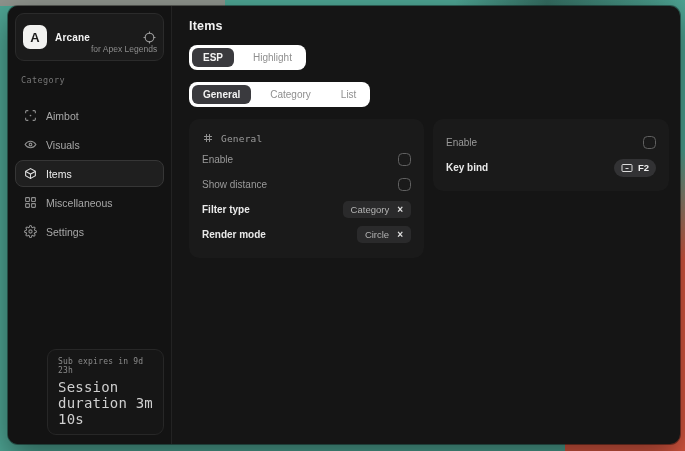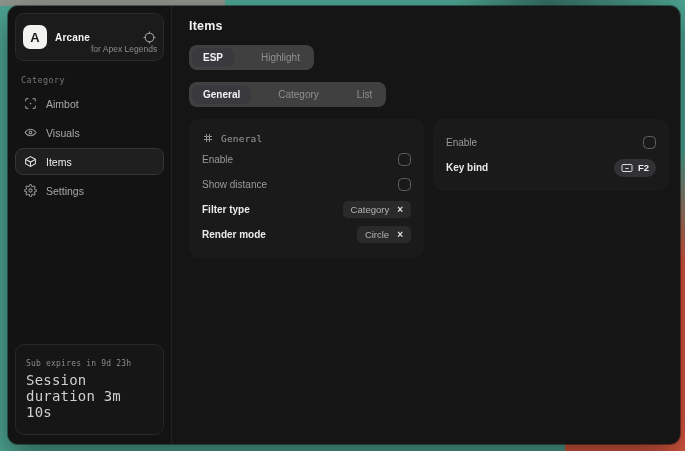--- a/index.html
+++ b/index.html
@@ -38,37 +38,37 @@
   .logo-square{width:24px;height:24px;background:#f2f2f0;border-radius:7px;display:flex;
     align-items:center;justify-content:center;font-weight:bold;font-size:13px;color:#1b1b1b;flex:none;}
   .logo-text{display:flex;flex-direction:column;gap:1px;min-width:0;}
   .logo-title{font-size:10px;font-weight:bold;color:#f4f4f4;letter-spacing:.2px;margin-top:12px;}
   .logo-sub{font-size:8.5px;color:#8d8d8d;white-space:nowrap;margin-left:36px;}
   .logo-target{margin-left:auto;color:#9b9b9b;display:flex;flex:none;}
 
   .cat-label{font-family:"DejaVu Sans Mono",monospace;font-size:8.5px;color:#767676;
     margin:14px 0 5px 6px;letter-spacing:.4px;}
 
-  .nav{display:flex;flex-direction:column;gap:2px;}
+  .nav{display:flex;flex-direction:column;gap:2px;margin-top:12px;}
   .nav-item{display:flex;align-items:center;gap:9px;padding:6px 8px;border-radius:8px;
     border:1px solid transparent;color:#a8a8a8;font-size:10.5px;cursor:pointer;}
   .nav-item .nico{display:flex;color:#8f8f8f;flex:none;}
   .nav-item.active{background:#1f1f1f;border-color:#363636;color:#ededed;}
   .nav-item.active .nico{color:#dcdcdc;}
 
   .side-spacer{flex:1;}
-  .footer-card{border:1px solid #272727;border-radius:9px;padding:14px 10px;background:#161616;}
+  .footer-card{border:1px solid #272727;border-radius:9px;padding:7px 10px;background:#161616;margin-left:32px;}
   .footer-line1{font-family:"DejaVu Sans Mono",monospace;font-size:8px;color:#8b8b8b;letter-spacing:.2px;}
   .footer-line2{font-family:"DejaVu Sans Mono",monospace;font-size:14px;color:#cfcfcf;margin-top:4px;letter-spacing:.2px;}
 
   
   .main{flex:1;padding:13px 16px 14px 17px;display:flex;flex-direction:column;}
   .page-title{font-size:12.5px;font-weight:bold;color:#f1f1f1;letter-spacing:.2px;}
 
-  .seg{display:inline-flex;align-self:flex-start;background:#404040;border-radius:8px;padding:3px;gap:16px;margin-top:12px;}
+  .seg{display:inline-flex;align-self:flex-start;background:#ffffff;border-radius:8px;padding:3px;gap:8px;margin-top:12px;}
   .seg-btn{padding:4px 11px;font-size:10px;color:#8f8f8f;border-radius:6px;cursor:pointer;white-space:nowrap;}
   .seg-btn.active{background:#3a3a3e;color:#f3f3f3;font-weight:bold;}
 
   .cards{display:flex;gap:9px;margin-top:12px;align-items:flex-start;}
   .card{background:var(--card-bg);border-radius:10px;padding:11px 13px;}
   .card.general{width:235px;}
   .card.battle{width:236px;}
   .card-head{display:flex;align-items:center;gap:7px;color:#9c9c9c;
     font-family:"DejaVu Sans Mono",monospace;font-size:9.5px;margin:2px 0 3px 0;letter-spacing:.2px;}
   .card-head .cico{display:flex;color:#8f8f8f;}
@@ -152,20 +152,31 @@
         <span class="nico">
           <svg width="13" height="13" viewBox="0 0 24 24" fill="none" stroke="currentColor" stroke-width="2">
             <path d="M21 8l-9-5-9 5v8l9 5 9-5V8z"></path>
               <path d="M3.3 8.2L12 13l8.7-4.8"></path>
               <path d="M12 13v9"></path>
           </svg>
         </span>
         <span>Items</span>
       </div>
 
+      <div class="nav-item">
+        <span class="nico">
+          <svg width="13" height="13" viewBox="0 0 24 24" fill="none" stroke="currentColor" stroke-width="2">
+            <rect x="3" y="3" width="7" height="7" rx="1"></rect>
+              <rect x="14" y="3" width="7" height="7" rx="1"></rect>
+            <rect x="3" y="14" width="7" height="7" rx="1"></rect>
+              <rect x="14" y="14" width="7" height="7" rx="1"></rect>
+          </svg>
+        </span>
+        <span>Miscellaneous</span>
+      </div>
 
       <div class="nav-item">
         <span class="nico">
           <svg width="13" height="13" viewBox="0 0 24 24" fill="none" stroke="currentColor" stroke-width="2">
             <circle cx="12" cy="12" r="3"></circle>
             <path d="M19.4 15a1.7 1.7 0 0 0 .34 1.87l.06.06a2 2 0 1 1-2.83 2.83l-.06-.06a1.7 1.7 0 0 0-1.87-.34 1.7 1.7 0 0 0-1 1.55V21a2 2 0 1 1-4 0v-.09a1.7 1.7 0 0 0-1-1.55 1.7 1.7 0 0 0-1.87.34l-.06.06a2 2 0 1 1-2.83-2.83l.06-.06a1.7 1.7 0 0 0 .34-1.87 1.7 1.7 0 0 0-1.55-1H3a2 2 0 1 1 0-4h.09a1.7 1.7 0 0 0 1.55-1 1.7 1.7 0 0 0-.34-1.87l-.06-.06a2 2 0 1 1 2.83-2.83l.06.06a1.7 1.7 0 0 0 1.87.34h.01a1.7 1.7 0 0 0 1-1.55V3a2 2 0 1 1 4 0v.09a1.7 1.7 0 0 0 1 1.55 1.7 1.7 0 0 0 1.87-.34l.06-.06a2 2 0 1 1 2.83 2.83l-.06.06a1.7 1.7 0 0 0-.34 1.87v.01a1.7 1.7 0 0 0 1.55 1H21a2 2 0 1 1 0 4h-.09a1.7 1.7 0 0 0-1.55 1z"></path>
           </svg>
         </span>
         <span>Settings</span>
       </div>

